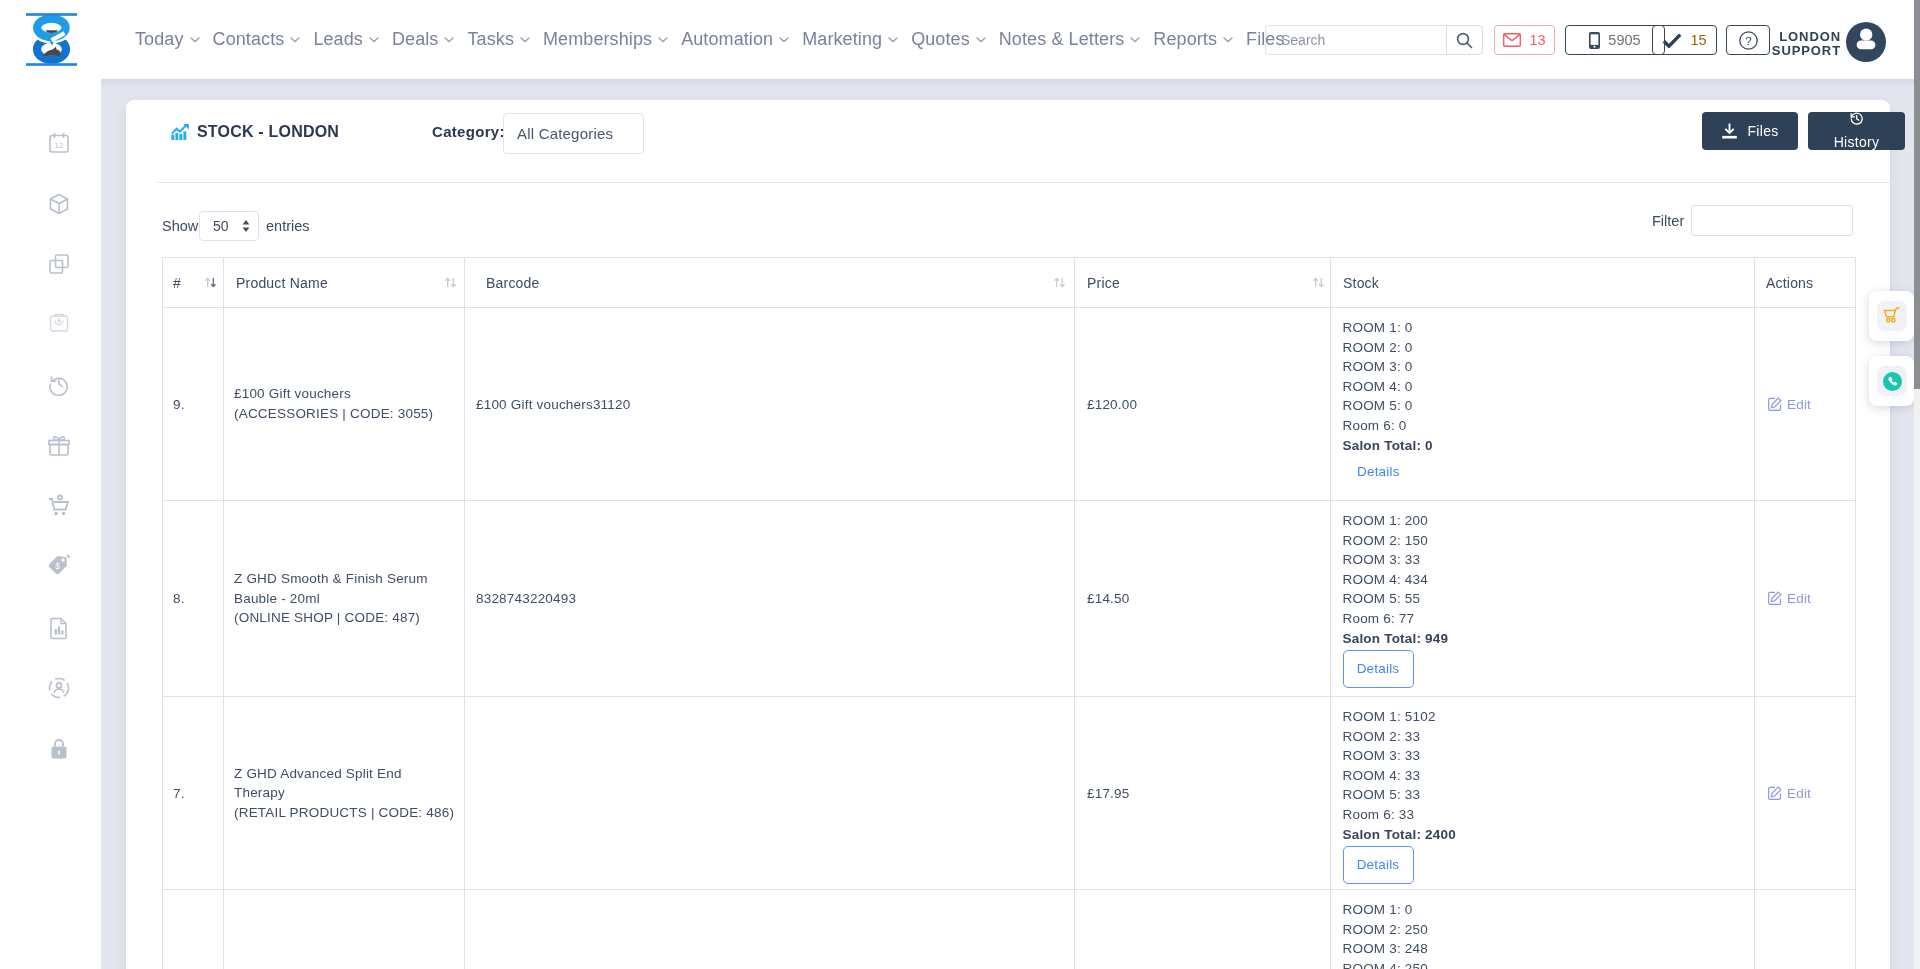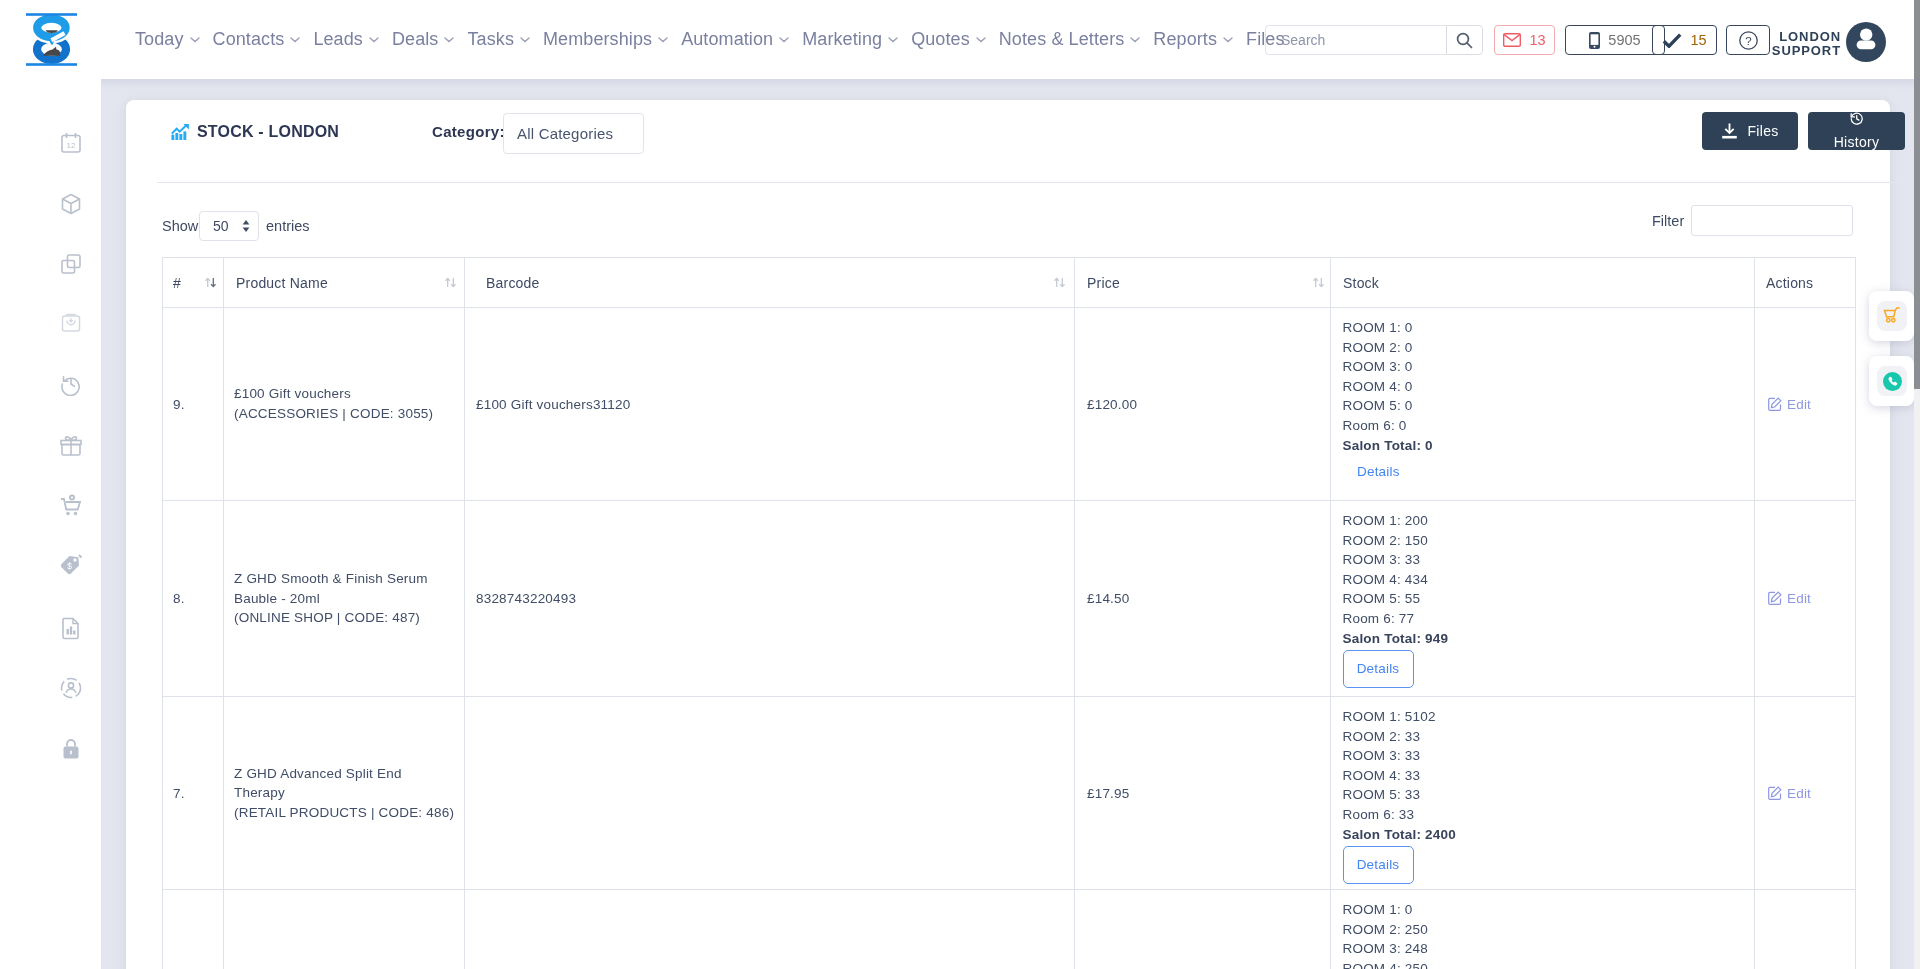--- a/index.html
+++ b/index.html
@@ -66,21 +66,21 @@
 .tbtn-phone { left:1565px; width:100px; border:1px solid #39465c; color:#737373; }
 .tbtn-check { left:1652px; width:65px; border:1px solid #39465c; color:#a16207; }
 .tbtn-help { left:1726px; width:44px; border:1px solid #39465c; color:#2e4156; }
 .who { position:absolute; left:1700px; top:30px; width:141px; text-align:right; font-size:13px; font-weight:700;
   color:#2e4156; line-height:14px; letter-spacing:.9px; }
 .avatar { position:absolute; left:1846px; top:22px; width:40px; height:40px; border-radius:50%; background:#32475e;
   display:flex; align-items:center; justify-content:center; }
 
 
 aside { position:absolute; left:0; top:79px; width:101px; height:890px; background:#fff; }
-aside .ic { position:absolute; left:12px; width:117px; display:flex; justify-content:center; }
+aside .ic { position:absolute; left:0; width:117px; display:flex; justify-content:center; }
 
 
 .float-card { position:absolute; left:1869px; width:45px; background:#fff; border-radius:8px;
   box-shadow:0 2px 10px rgba(150,155,180,.4); }
 .fc-a { top:291px; height:50px; }
 .fc-b { top:356px; height:50px; }
 .float-sq { position:absolute; left:8px; top:10px; width:30px; height:30px; background:#f1f2f6; border-radius:8px;
   display:flex; align-items:center; justify-content:center; }
 .teal-circle { width:19px; height:19px; border-radius:50%; background:#19c7ad; display:flex; align-items:center; justify-content:center; }
 

